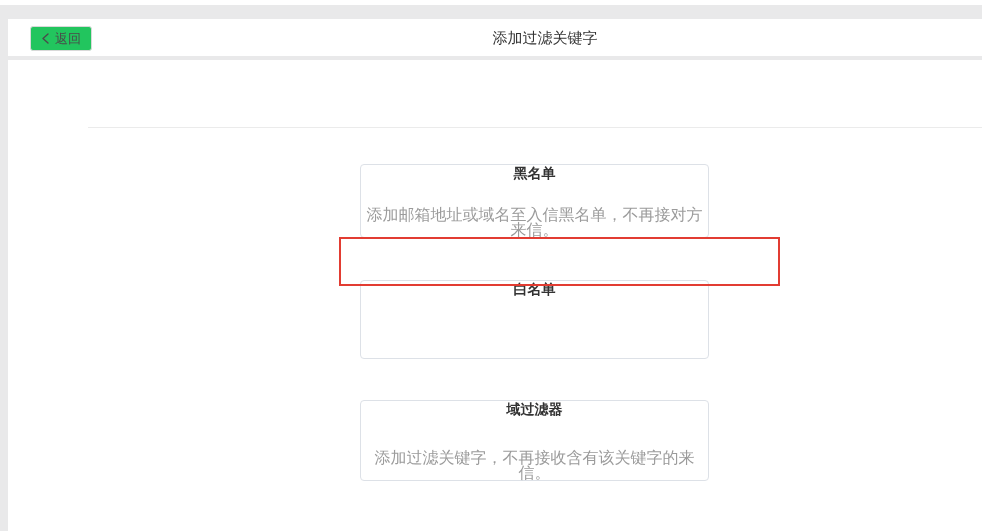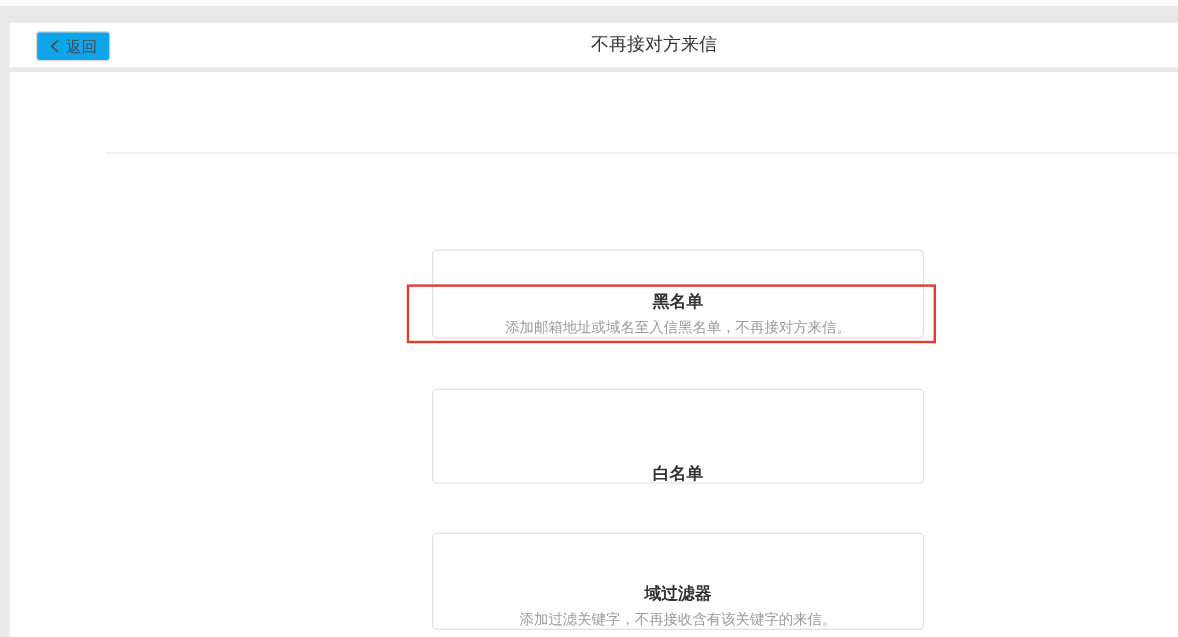--- a/index.html
+++ b/index.html
@@ -25,21 +25,21 @@
     background:#ffffff;
   }
   .header-bar{
     position:absolute;left:8px;top:19px;right:0;height:37px;
     background:var(--panel-bg);
   }
   .back-btn{
     position:absolute;left:22px;top:7px;height:25px;
     display:inline-flex;align-items:center;gap:5px;
     padding:0 10px;
-    background:#0ea5e9;
+    background:#22c55e;
     border:1px solid var(--btn-border);
     border-radius:3px;
     font-size:13px;color:#4a4a4a;
     cursor:pointer;
     line-height:1;
   }
   .back-btn svg{display:block;}
   .header-title{
     position:absolute;left:100px;right:0;top:0;height:37px;
     line-height:37px;text-align:center;
@@ -52,36 +52,35 @@
   .section-title{
     position:absolute;left:100px;top:22px;
     font-size:16px;font-weight:bold;color:#2f2f2f;
     line-height:20px;
   }
   .divider{
     position:absolute;left:80px;right:0;top:67px;height:1px;
     background:var(--divider);
   }
   .option-card{
-    position:absolute;left:352px;width:410px;
+    position:absolute;left:352px;width:349px;
     background:#fff;
     border:1px solid var(--card-border);
     border-radius:4px;
-    display:flex;flex-direction:column;align-items:center;justify-content:flex-end;
+    display:flex;flex-direction:column;align-items:center;justify-content:space-between;
     gap:7px;
     text-align:center;
     cursor:pointer;
-    margin-top:44px;
   }
   .option-card .card-title{
     font-size:14px;font-weight:bold;color:var(--text-dark);
     line-height:16px;
   }
   .option-card .card-desc{
-    font-size:12px;color:var(--text-gray);
+    font-size:16px;color:var(--text-gray);
     line-height:15px;
   }
   .card-blacklist{top:104px;height:74px;}
   .card-whitelist{top:220px;height:79px;}
   .card-domainfilter{top:340px;height:81px;}
   .annotation-box{
     position:absolute;left:339px;top:237px;width:441px;height:49px;
     border:2px solid var(--red);
     pointer-events:none;
     z-index:5;
@@ -95,21 +94,21 @@
 
 <div class="header-bar">
   <button class="back-btn">
     <span style="display:inline-flex;">
       <svg width="9" height="11" viewBox="0 0 9 11" fill="none">
         <polyline points="7,1 2,5.5 7,10" stroke="#4a4a4a" stroke-width="1.4" fill="none" stroke-linecap="round" stroke-linejoin="round"></polyline>
       </svg>
     </span>
     <span>返回</span>
   </button>
-  <div class="header-title">不再接对方来信</div>
+  <div class="header-title">添加过滤关键字</div>
 </div>
 
 <div class="content-panel">
   <div class="divider"></div>
 
   <div class="option-card card-blacklist">
     <div class="card-title">黑名单</div>
     <div class="card-desc">添加邮箱地址或域名至入信黑名单，不再接对方来信。</div>
   </div>
 

